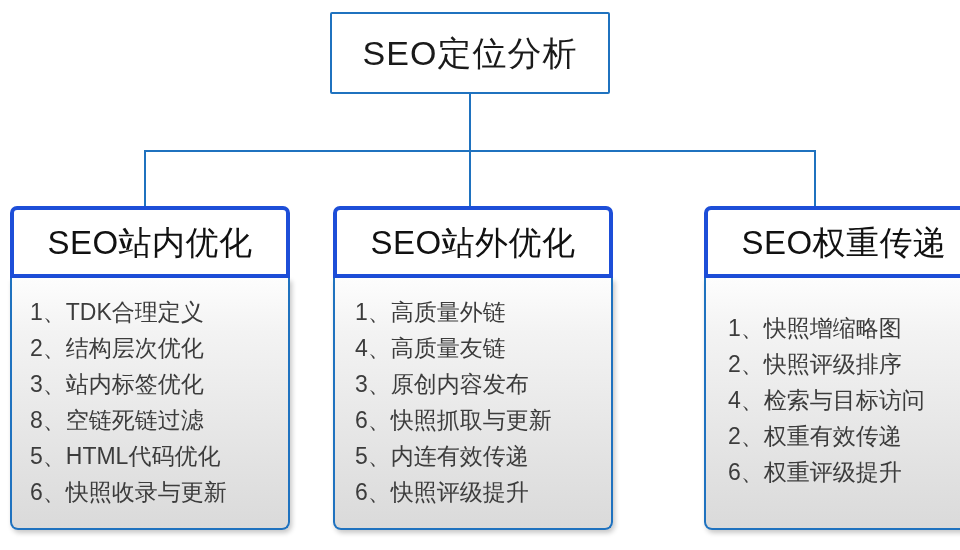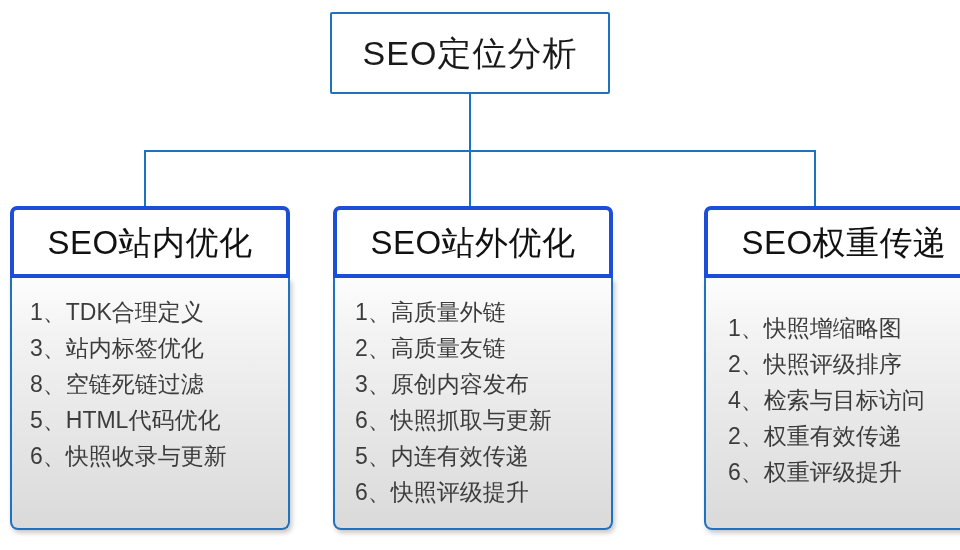--- a/index.html
+++ b/index.html
@@ -143,36 +143,37 @@
   <div class="connector conn-leg conn-leg-mid"></div>
   <div class="connector conn-leg conn-leg-right"></div>
 
   <div class="column col-1">
     <div class="col-header">
       <span class="col-header-title">SEO站内优化</span>
     </div>
     <div class="col-body">
       <ul class="item-list">
         <li class="item">1、TDK合理定义</li>
+        <li class="item">2、结构层次优化</li>
         <li class="item">3、站内标签优化</li>
         <li class="item">8、空链死链过滤</li>
         <li class="item">5、HTML代码优化</li>
         <li class="item">6、快照收录与更新</li>
       </ul>
     </div>
   </div>
 
   <div class="column col-2">
     <div class="col-header">
       <span class="col-header-title">SEO站外优化</span>
     </div>
     <div class="col-body">
       <ul class="item-list">
         <li class="item">1、高质量外链</li>
-        <li class="item">2、高质量友链</li>
+        <li class="item">4、高质量友链</li>
         <li class="item">3、原创内容发布</li>
         <li class="item">6、快照抓取与更新</li>
         <li class="item">5、内连有效传递</li>
         <li class="item">6、快照评级提升</li>
       </ul>
     </div>
   </div>
 
   <div class="column col-3">
     <div class="col-header">

